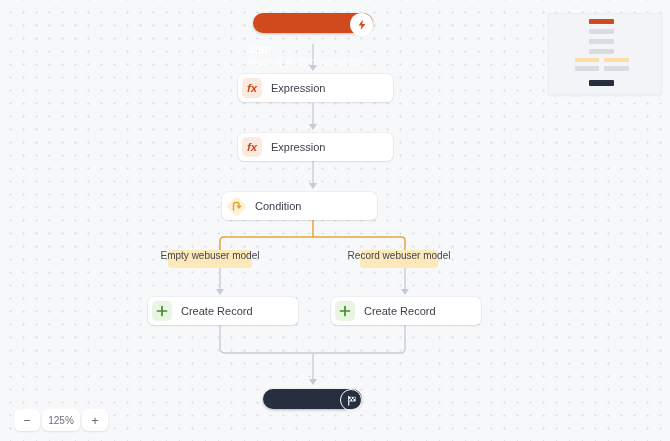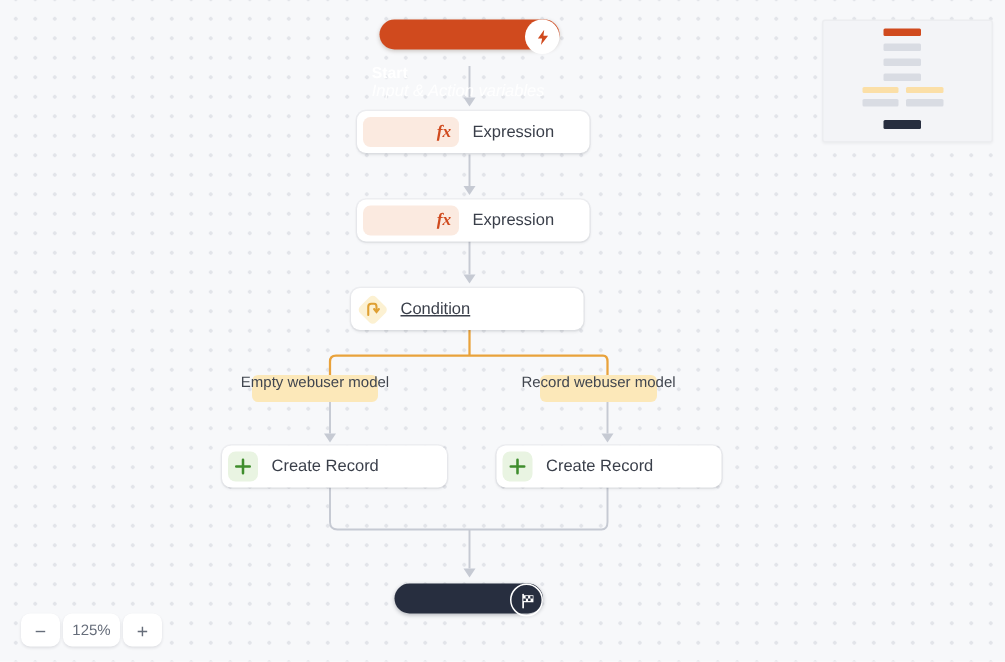--- a/index.html
+++ b/index.html
@@ -23,24 +23,24 @@
   .pill .txt{display:flex;flex-direction:column;line-height:1.15;padding-right:10px;}
   .pill .title{font-size:10.5px;font-weight:bold;}
   .pill .sub{font-size:11px;opacity:.95;white-space:nowrap;font-style:italic;}
   .start{left:253px;top:13px;width:120px;background:var(--start-orange);box-shadow:0 1px 3px rgba(60,30,10,.25);}
   .start .bubble{background:#fff;}
   .finish{left:263px;top:389px;width:99px;background:var(--finish-dark);box-shadow:0 1px 3px rgba(20,25,40,.3);}
   .finish .bubble{border:1.4px solid #fff;width:20px;height:20px;}
   
   .card{width:155px;height:28px;background:#fff;border-radius:6px;display:flex;align-items:center;gap:9px;padding-left:4px;
         box-shadow:0 1px 2px rgba(40,45,60,.10),0 0 0 1px rgba(40,45,60,.045);font-size:11px;color:var(--card-text);}
-  .exp1{left:238px;top:74px;} .exp2{left:238px;top:133px;} .cond{left:234px;top:192px;text-decoration:underline;}
+  .exp1{left:238px;top:74px;} .exp2{left:238px;top:133px;} .cond{left:222px;top:192px;}
   .createL{left:148px;top:297px;width:150px;} .createR{left:331px;top:297px;width:150px;}
   .chip{width:20px;height:20px;border-radius:5px;flex:0 0 auto;display:flex;align-items:center;justify-content:center;}
-  .chip.fx{background:var(--fx-bg);color:var(--start-orange);font-family:Liberation Serif, serif;font-style:italic;font-weight:bold;font-size:11.5px;padding-left:44px;}
+  .chip.fx{background:var(--fx-bg);color:var(--start-orange);font-family:Liberation Sans, sans-serif;font-style:italic;font-weight:bold;font-size:11.5px;}
   .chip.plus{background:var(--green-bg);}
   .chip.diamond{position:relative;background:transparent;}
   .chip.diamond::before{content:"";position:absolute;left:2.5px;top:2.5px;width:15px;height:15px;background:var(--condition-bg);border-radius:3px;transform:rotate(45deg);}
   .chip.diamond svg{position:relative;}
   
   .branch-label{height:18px;border-radius:4px;background:var(--branch-label-bg);color:#41464F;font-size:10px;
         display:flex;justify-content:center;padding:0 8px;white-space:nowrap;}
   .branchL{left:168px;top:250px;width:84px;} .branchR{left:360px;top:250px;width:78px;}
   
   .minimap{left:548px;top:13px;width:114px;height:82px;background:#F3F4F7;border:1px solid #ECEDF0;border-radius:2px;box-shadow:0 1px 2px rgba(40,45,60,.05);}

